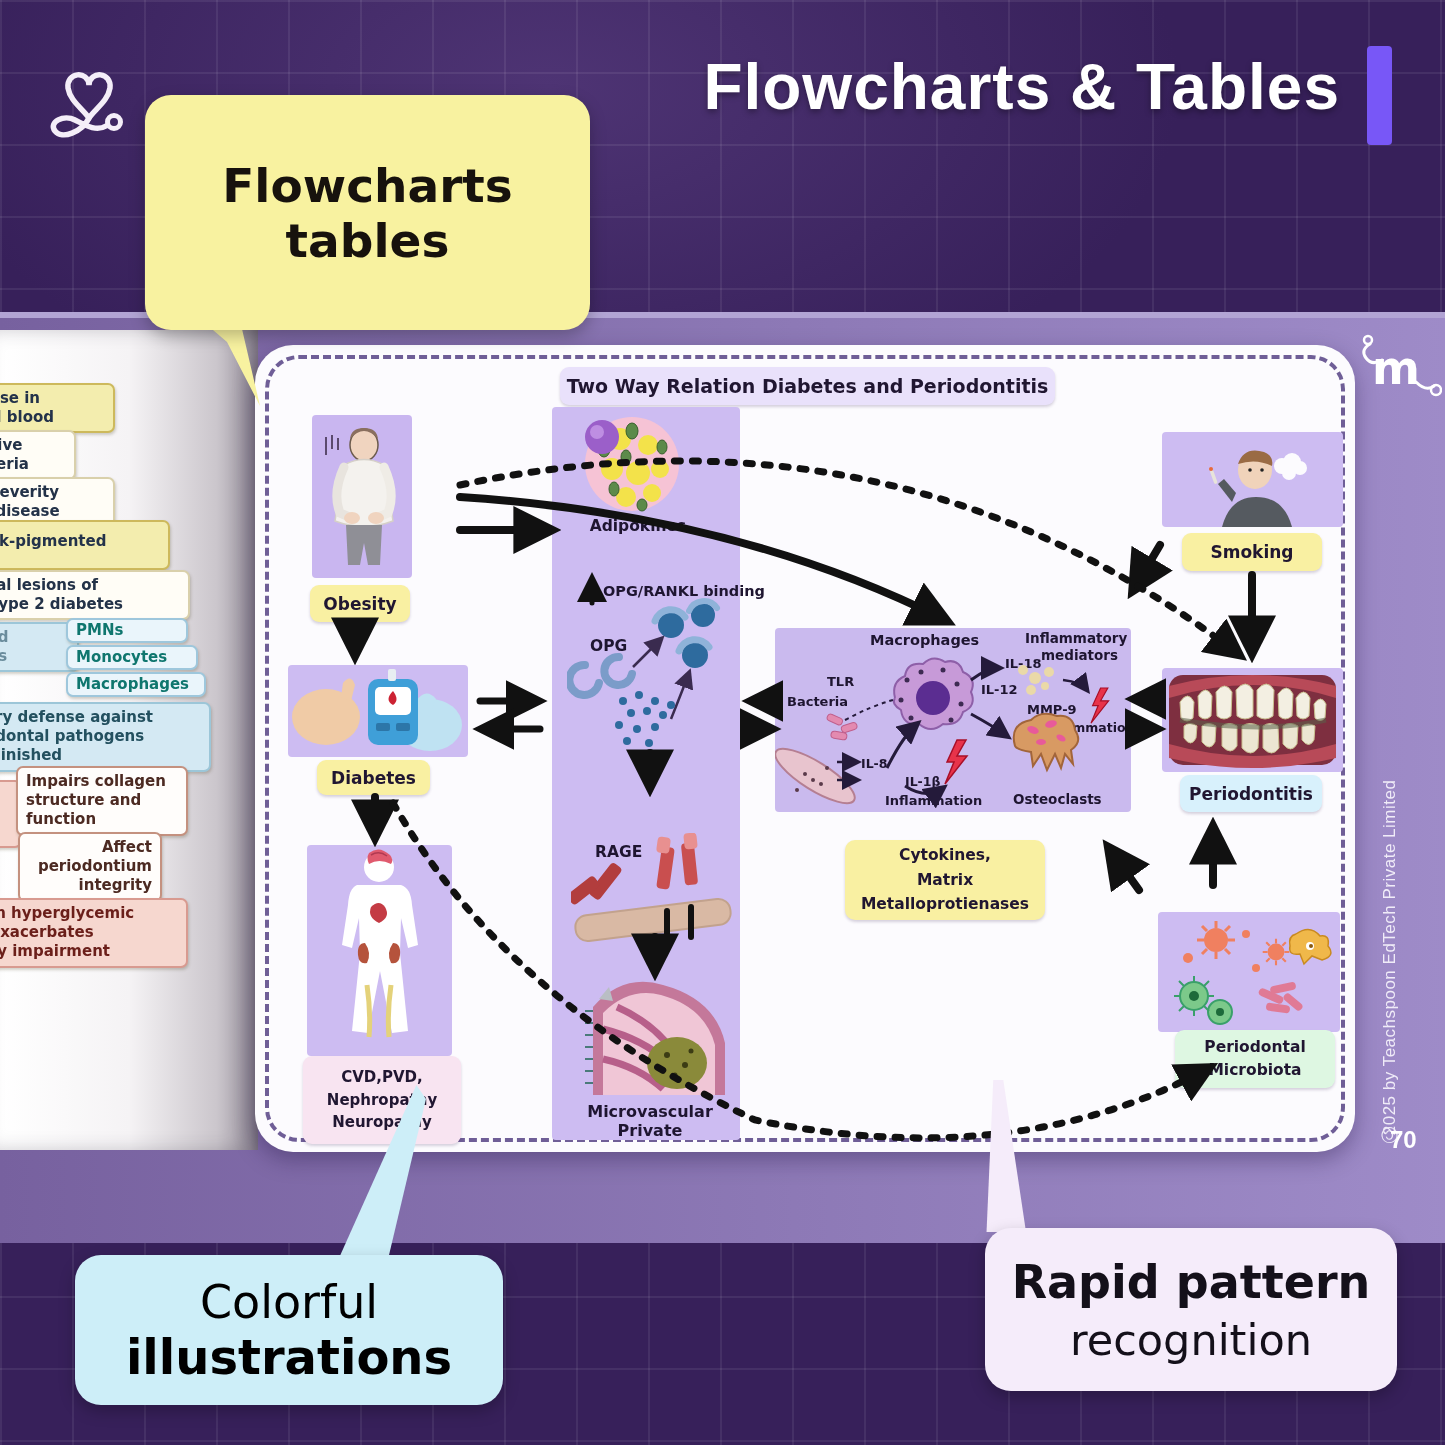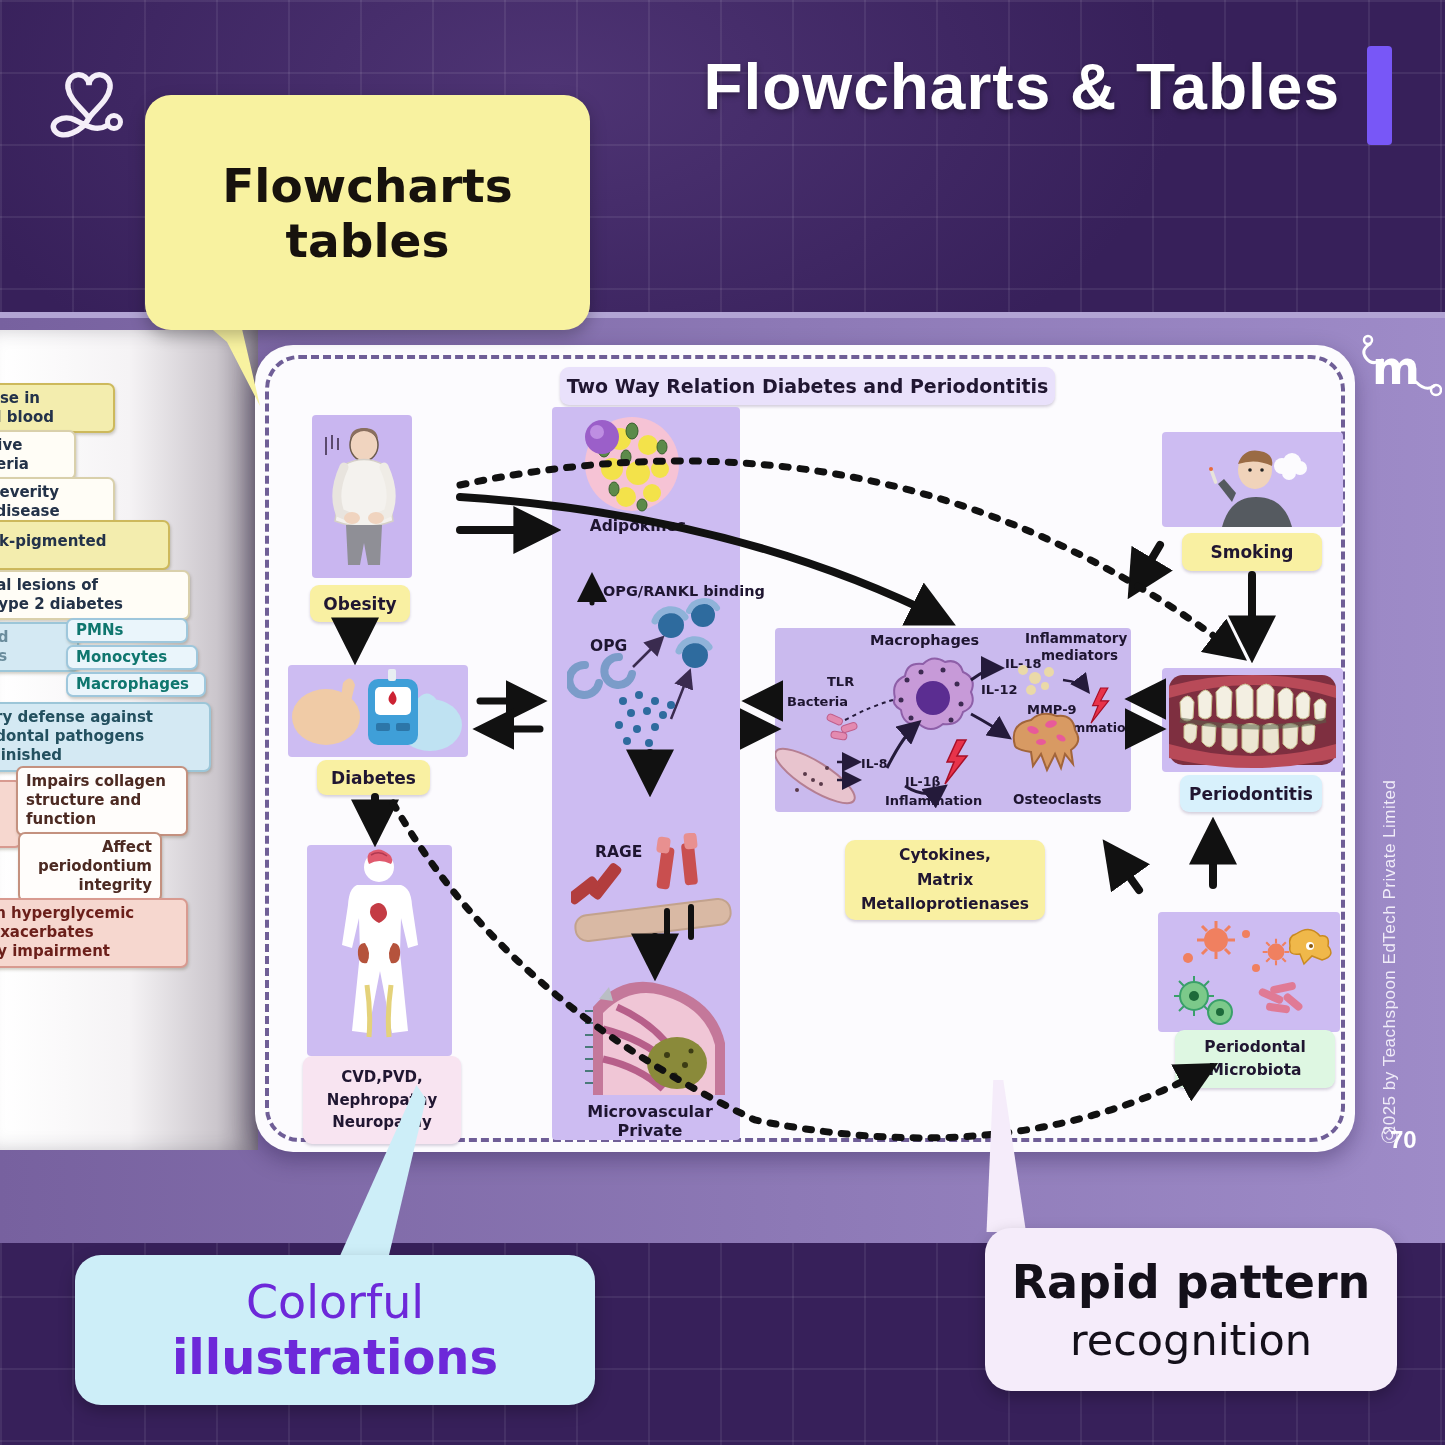--- a/index.html
+++ b/index.html
@@ -14,21 +14,21 @@
 .abs{position:absolute;}
 .ctr{display:flex;flex-direction:column;align-items:center;justify-content:center;text-align:center;}
 #band{left:0;top:312px;width:1445px;height:925px;background:linear-gradient(90deg,#77619f 0%,#8d79b6 55%,#9e8bc8 100%);border-top:6px solid #b2a4d4;}
 #title{left:540px;top:50px;width:800px;text-align:right;color:#ffffff;font-family:"Liberation Sans",sans-serif;font-weight:700;font-size:64px;letter-spacing:1px;text-shadow:0 3px 6px rgba(0,0,0,.35);}
 #accent-bar{left:1367px;top:46px;width:25px;height:99px;background:#7857f7;border-radius:4px;}
 .callout{border-radius:26px;box-shadow:0 6px 16px rgba(0,0,0,.25);}
 #callout-topic{left:145px;top:95px;width:445px;height:235px;background:#f8f2a0;color:#17120d;align-items:center;}
 #callout-topic .l1,#callout-topic .l3{font-size:47px;font-weight:700;}
 #callout-topic .l2{font-size:44px;font-weight:400;margin:10px 0;}
 #topic-tail{left:205px;top:326px;width:55px;height:80px;background:#f8f2a0;clip-path:polygon(6% 0,66% 0,100% 100%,40% 20%);}
-#callout-ill{left:75px;top:1255px;width:520px;height:150px;background:#cdeef8;color:#6d28d9;}
+#callout-ill{left:75px;top:1255px;width:428px;height:150px;background:#cdeef8;color:#000000;}
 #callout-ill .l1{font-size:46px;font-weight:400;}
 #callout-ill .l2{font-size:48px;font-weight:700;}
 #ill-tail{left:330px;top:1085px;width:96px;height:176px;background:#cdeef8;clip-path:polygon(90% 0,100% 8%,60% 100%,8% 100%);}
 #callout-pat{left:985px;top:1228px;width:412px;height:163px;background:#f5ecfa;color:#14101a;}
 #callout-pat .l1{font-size:46px;font-weight:700;}
 #callout-pat .l2{font-size:43px;font-weight:400;margin-top:6px;}
 #pat-tail{left:984px;top:1080px;width:42px;height:152px;background:#f5ecfa;clip-path:polygon(22% 0,46% 0,100% 100%,6% 100%);}
 #book-page{left:0;top:330px;width:258px;height:820px;background:linear-gradient(90deg,#ffffff 0%,#f5f3f5 50%,#cbc6cc 84%,#a19aa5 97%,#8d8591 100%);box-shadow:inset -14px 0 18px rgba(60,50,70,.25);}
 .frag{position:absolute;border-radius:7px;font-size:15px;font-weight:700;line-height:1.28;padding:4px 8px;box-shadow:1px 2px 3px rgba(80,70,40,.25);}
 .frag.yellow{background:#f3edae;border:2px solid #cdb95c;color:#23324a;}

